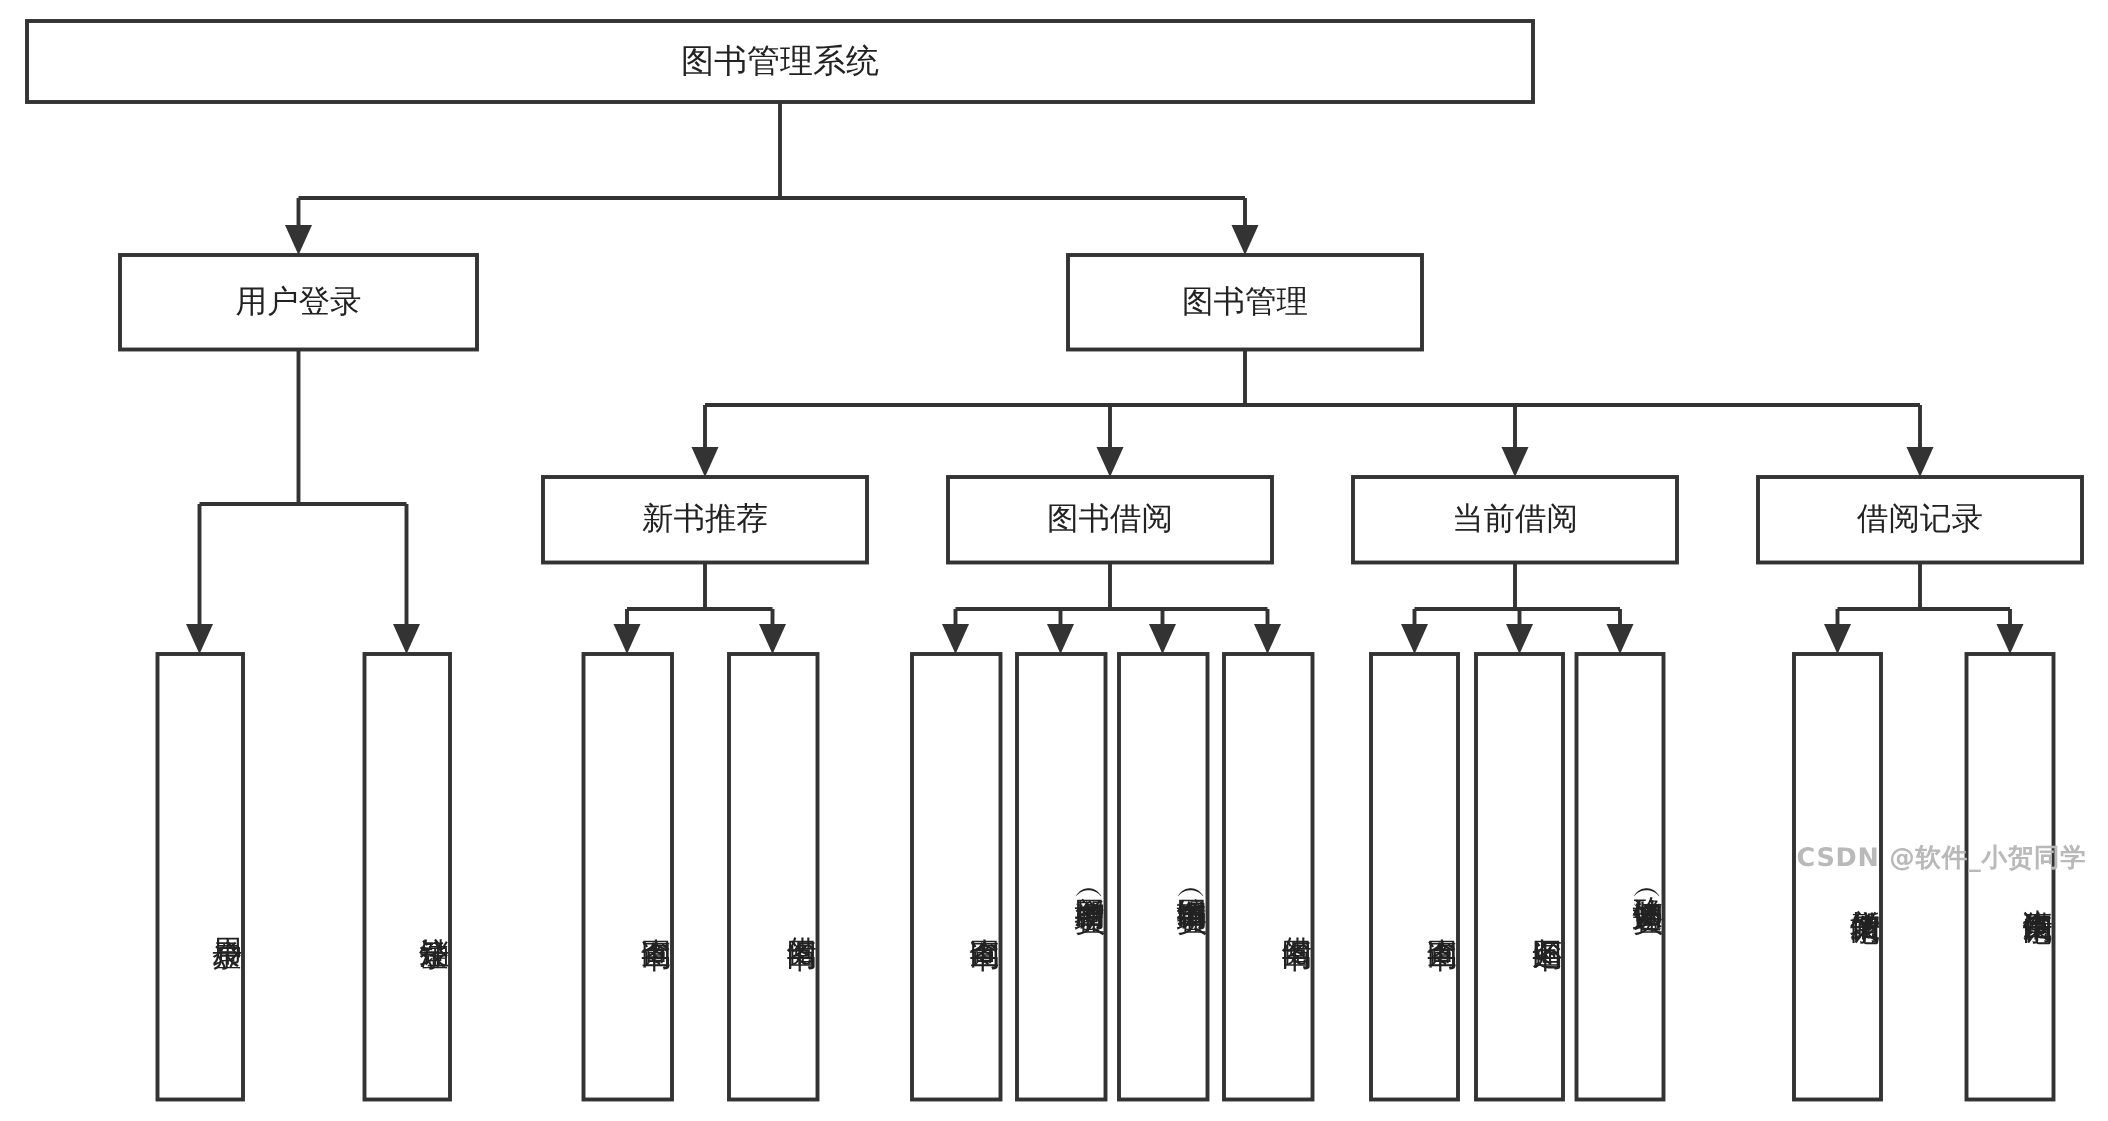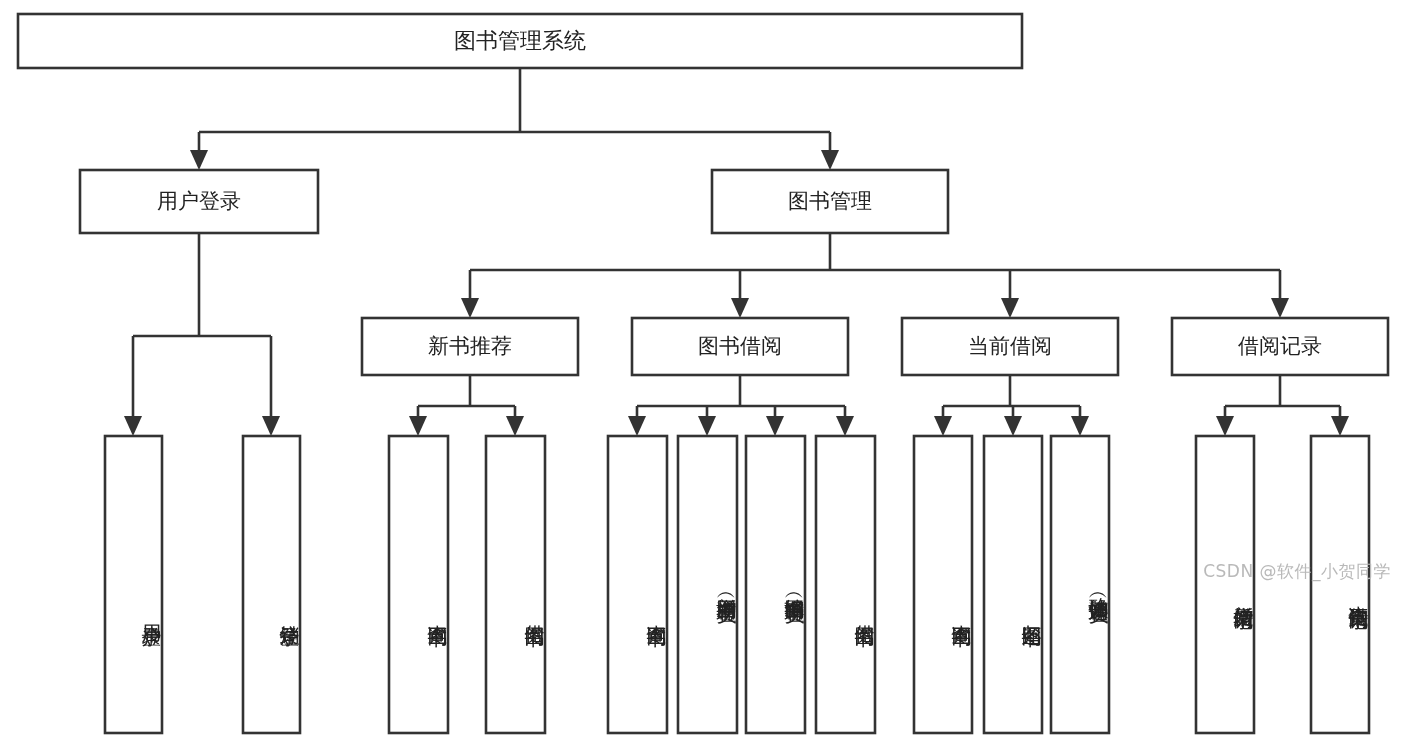--- a/index.html
+++ b/index.html
@@ -74,20 +74,21 @@
   }
   .watermark {
     position: absolute;
     right: 14px;
     bottom: 8px;
     font-family: "DejaVu Sans", "Liberation Sans", sans-serif;
     font-size: 17px;
     color: #b9b9b9;
     white-space: nowrap;
     letter-spacing: 0.5px;
+    font-weight: bold;
   }
 </style>
 </head>
 <body>
 
 <div id="diagram-root">
 
   <svg class="flow" viewBox="0 0 1405 747" xmlns="http://www.w3.org/2000/svg">
 
     <g>

